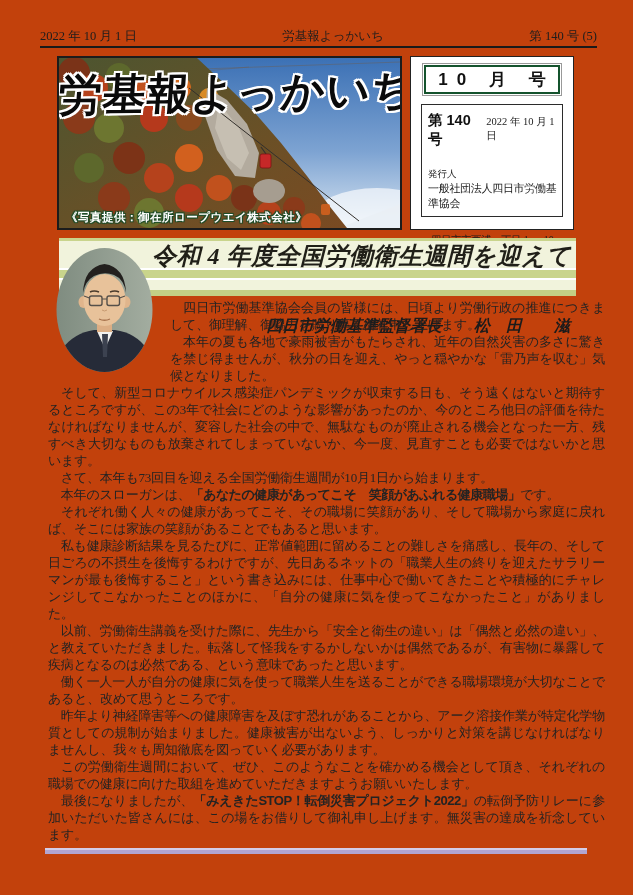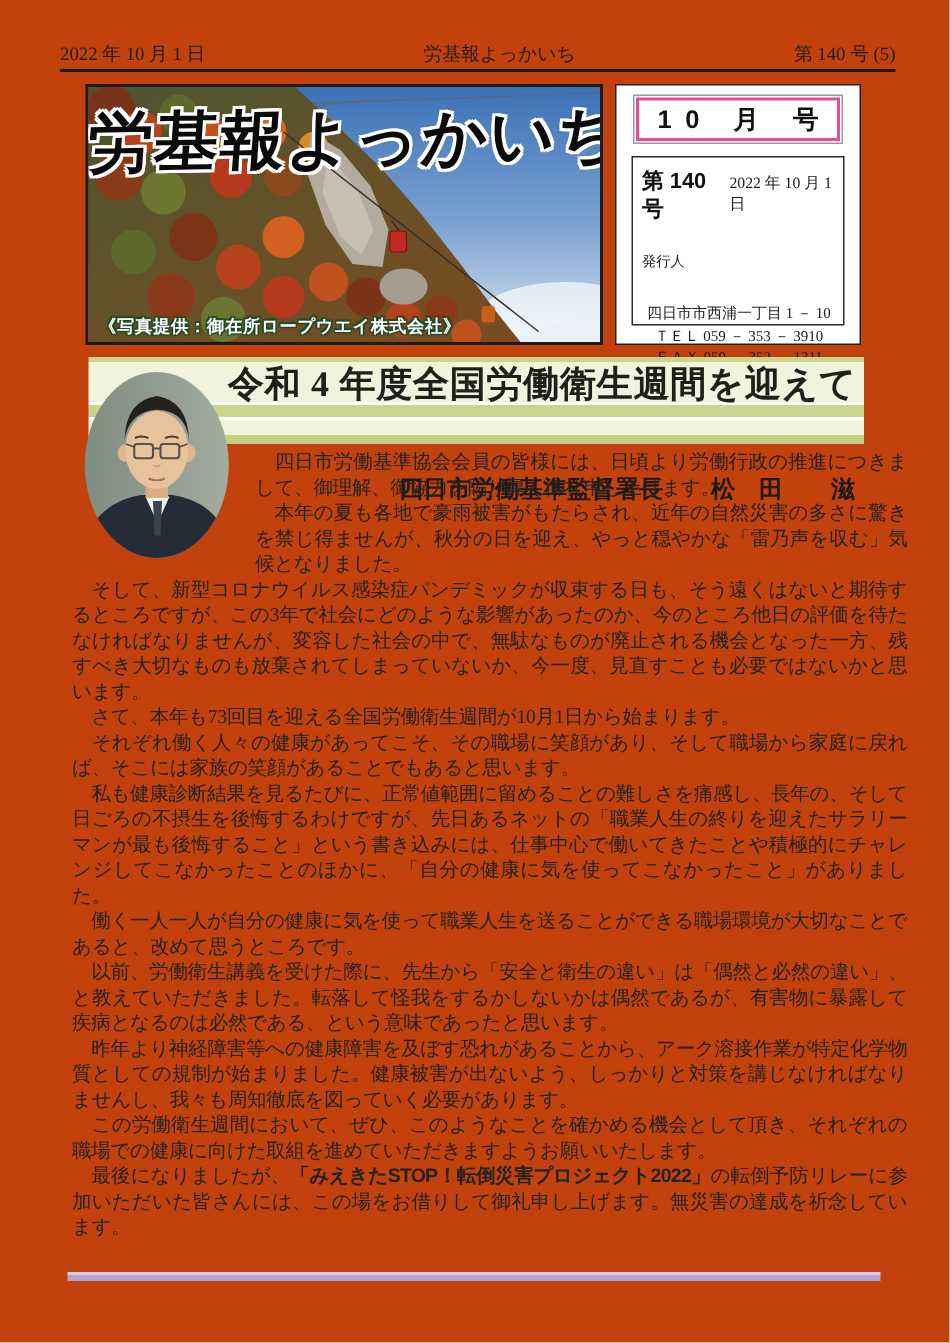--- a/index.html
+++ b/index.html
@@ -42,21 +42,21 @@
     white-space:nowrap;
     text-align:right;
   }
   
   .issue-column {
     position:absolute; left:410px; top:56px; width:164px; height:174px;
     border:1.5px solid #222; box-sizing:border-box; background:#fff;
   }
   .month-box {
     margin:8px auto 0 auto; width:136px; height:29px; box-sizing:border-box;
-    border:2px solid #ec4899; outline:1px solid #999; outline-offset:1px;
+    border:2px solid #14532d; outline:1px solid #999; outline-offset:1px;
     display:flex; align-items:center; justify-content:center;
     font-family:"Liberation Sans","DejaVu Sans",sans-serif;
     font-size:17px; font-weight:bold; letter-spacing:9px; color:#111;
     padding-left:9px;
   }
   .issue-box {
     margin:10px auto 0 auto; width:142px; height:113px; box-sizing:border-box;
     border:1.5px solid #2b2b2b; padding:6px 5px 0 6px; font-size:11px; color:#1c1c1c;
   }
   .issue-no-line { display:flex; align-items:baseline; gap:5px; }
@@ -72,20 +72,21 @@
   .headline-banner {
     position:absolute; left:59px; top:238px; width:517px; height:58px;
     background:linear-gradient(to bottom,
       #c9d48c 0, #c9d48c 3px,
       #f1f3dc 3px, #f1f3dc 30px,
       #ffffff 30px, #ffffff 32px,
       #c9d48c 32px, #c9d48c 40px,
       #ffffff 40px, #ffffff 42px,
       #f1f3dc 42px, #f1f3dc 52px,
       #c3cf85 52px, #c3cf85 58px);
+    font-style:italic;
   }
   .headline-text {
     position:absolute; top:2px; left:88px; right:0; text-align:center;
     font-size:24px; font-weight:bold; color:#201f18; letter-spacing:0.5px;
     white-space:nowrap;
   }
   .author-line {
     position:absolute; top:38px; right:6px;
     font-size:16px; font-weight:bold; color:#1b1b1b; white-space:nowrap;margin-top:40px;
   }
@@ -184,20 +185,21 @@
   </div>
 
   <div class="issue-column">
     <div class="month-box">10 月 号</div>
     <div class="issue-box">
       <div class="issue-no-line">
         <span class="issue-no">第 140 号</span>
         <span class="issue-date">2022 年 10 月 1 日</span>
       </div>
       <div class="publisher-label">発行人</div>
+      <div class="publisher-name">一般社団法人四日市労働基準協会</div>
       <div class="issue-address">
         <div>四日市市西浦一丁目 1 － 10</div>
         <div>ＴＥＬ 059 － 353 － 3910</div>
         <div>ＦＡＸ 059 － 352 － 1311</div>
       </div>
     </div>
   </div>
 
   <div class="headline-banner">
     <div class="headline-text">令和 4 年度全国労働衛生週間を迎えて</div>
@@ -237,24 +239,25 @@
       </g>
     </svg>
   </div>
 
   <div class="article-body">
     <div class="portrait-flow-spacer"></div>
   <p class="body-para"><span>　四日市労働基準協会会員の皆様には、日頃より労働行政の推進につきまして、御理解、御協力を賜り厚く御礼申し上げます。</span></p>
       <p class="body-para"><span>　本年の夏も各地で豪雨被害がもたらされ、近年の自然災害の多さに驚きを禁じ得ませんが、秋分の日を迎え、やっと穏やかな「雷乃声を収む」気候となりました。</span></p>
       <p class="body-para"><span>　そして、新型コロナウイルス感染症パンデミックが収束する日も、そう遠くはないと期待するところですが、この3年で社会にどのような影響があったのか、今のところ他日の評価を待たなければなりませんが、変容した社会の中で、無駄なものが廃止される機会となった一方、残すべき大切なものも放棄されてしまっていないか、今一度、見直すことも必要ではないかと思います。</span></p>
       <p class="body-para"><span>　さて、本年も73回目を迎える全国労働衛生週間が10月1日から始まります。</span></p>
+      <p class="body-para"><span>　本年のスローガンは、</span><span class="gothic-bold">「あなたの健康があってこそ　笑顔があふれる健康職場」</span><span>です。</span></p>
       <p class="body-para"><span>　それぞれ働く人々の健康があってこそ、その職場に笑顔があり、そして職場から家庭に戻れば、そこには家族の笑顔があることでもあると思います。</span></p>
       <p class="body-para"><span>　私も健康診断結果を見るたびに、正常値範囲に留めることの難しさを痛感し、長年の、そして日ごろの不摂生を後悔するわけですが、先日あるネットの「職業人生の終りを迎えたサラリーマンが最も後悔すること」という書き込みには、仕事中心で働いてきたことや積極的にチャレンジしてこなかったことのほかに、「自分の健康に気を使ってこなかったこと」がありました。</span></p>
+      <p class="body-para"><span>　以前、労働衛生講義を受けた際に、先生から「安全と衛生の違い」は「偶然と必然の違い」、と教えていただきました。転落して怪我をするかしないかは偶然であるが、有害物に暴露して疾病となるのは必然である、という意味であったと思います。</span></p>
       <p class="body-para"><span>　働く一人一人が自分の健康に気を使って職業人生を送ることができる職場環境が大切なことであると、改めて思うところです。</span></p>
-      <p class="body-para"><span>　以前、労働衛生講義を受けた際に、先生から「安全と衛生の違い」は「偶然と必然の違い」、と教えていただきました。転落して怪我をするかしないかは偶然であるが、有害物に暴露して疾病となるのは必然である、という意味であったと思います。</span></p>
       <p class="body-para"><span>　昨年より神経障害等への健康障害を及ぼす恐れがあることから、アーク溶接作業が特定化学物質としての規制が始まりました。健康被害が出ないよう、しっかりと対策を講じなければなりませんし、我々も周知徹底を図っていく必要があります。</span></p>
       <p class="body-para"><span>　この労働衛生週間において、ぜひ、このようなことを確かめる機会として頂き、それぞれの職場での健康に向けた取組を進めていただきますようお願いいたします。</span></p>
       <p class="body-para"><span>　最後になりましたが、</span><span class="gothic-bold">「みえきたSTOP！転倒災害プロジェクト2022」</span><span>の転倒予防リレーに参加いただいた皆さんには、この場をお借りして御礼申し上げます。無災害の達成を祈念しています。</span></p>
     </div>
 
   <div class="bottom-rule"></div>
 
 </div>
 
 </body></html>

